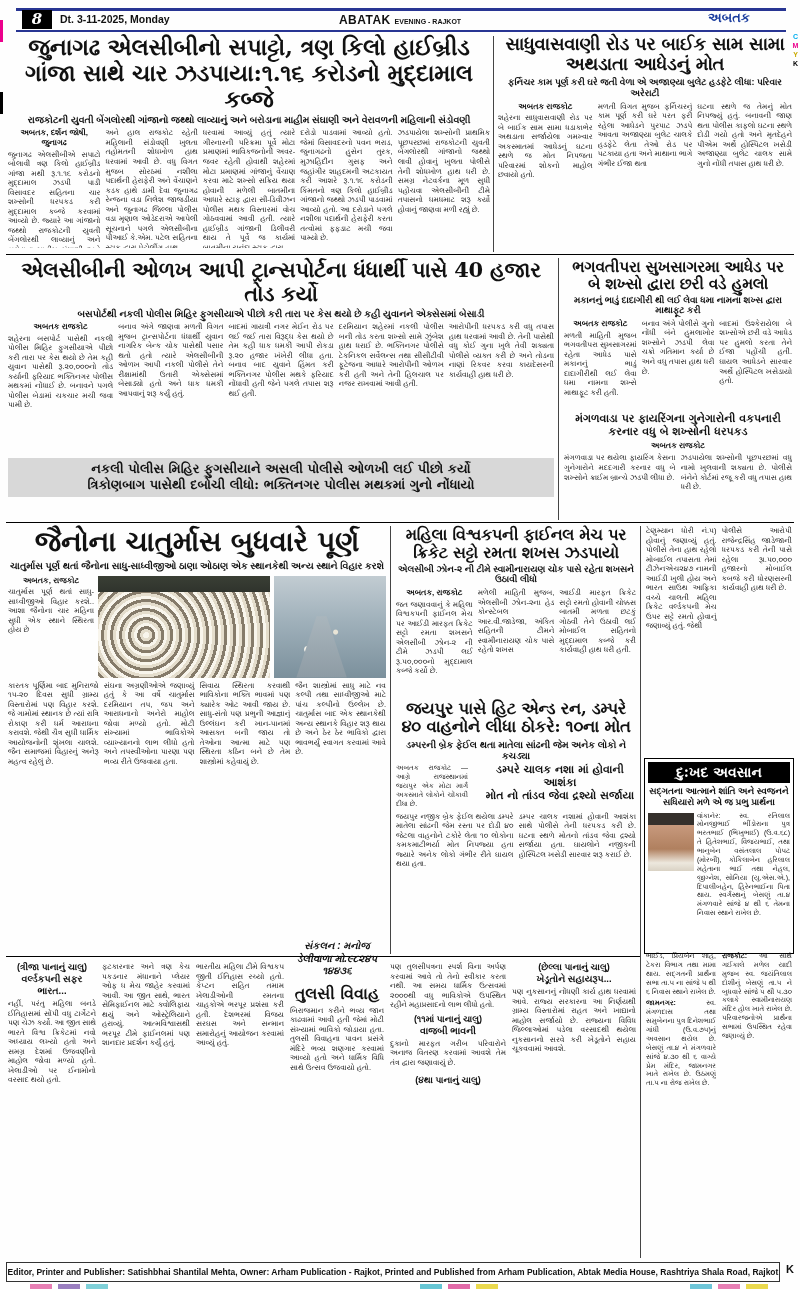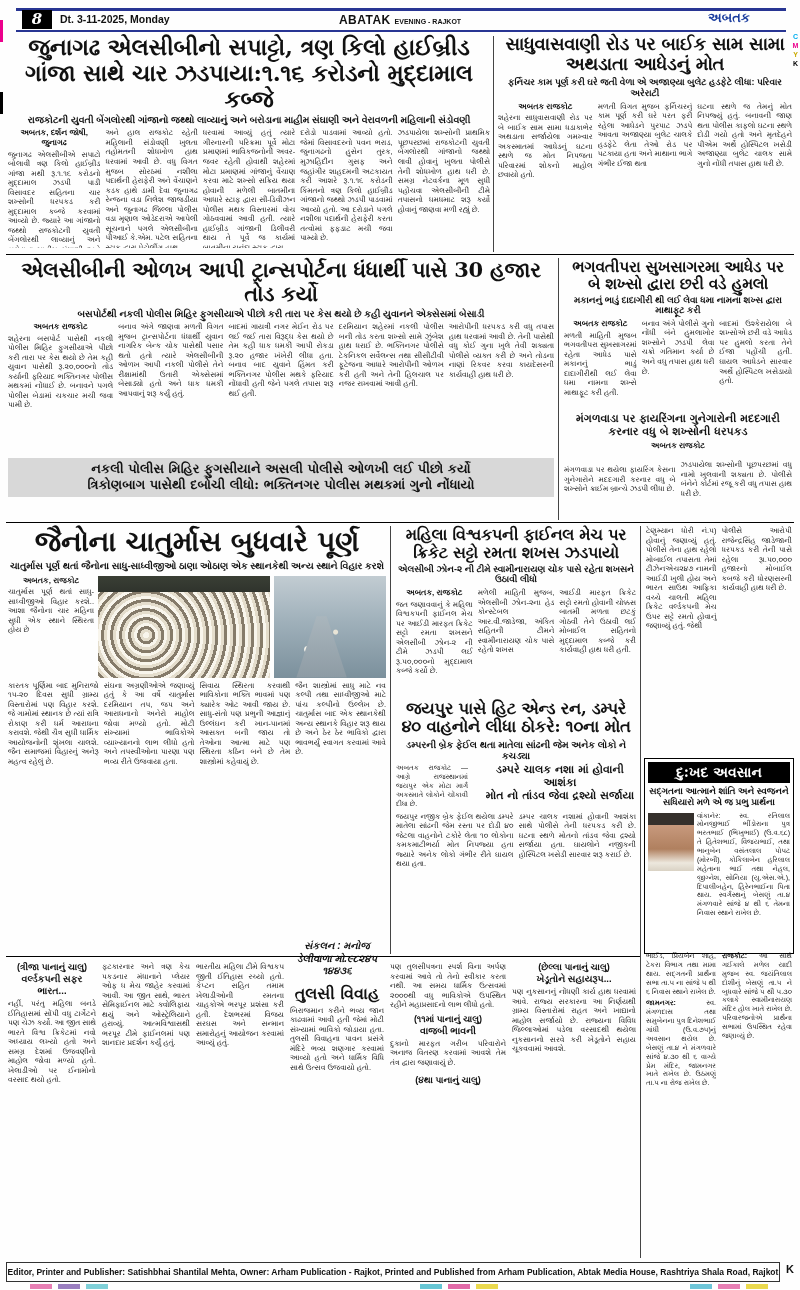--- a/index.html
+++ b/index.html
@@ -93,21 +93,21 @@
     <div class="body" style="height:130px;">
       <div class="col"><div class="byline">અબતક રાજકોટ</div><span>શહેરના સાધુવાસવાણી રોડ પર બે બાઈક સામ સામા ધડાકાભેર અથડાતા સર્જાયેલા ગમખ્વાર અકસ્માતમાં આધેડનું ઘટના સ્થળે જ મોત નિપજતા પરિવારમાં શોકનો માહોલ છવાયો હતો.</span></div>
       <div class="col">મળતી વિગત મુજબ ફર્નિચરનું કામ પૂર્ણ કરી ઘરે પરત ફરી રહેલા આધેડને પુરપાટ ઝડપે આવતા અજાણ્યા બુલેટ ચાલકે હડફેટે લેતા તેઓ રોડ પર પટકાયા હતા અને માથાના ભાગે ગંભીર ઈજા થતા</div>
       <div class="col">ઘટના સ્થળે જ તેમનું મોત નિપજ્યું હતું. બનાવની જાણ થતા પોલીસ કાફલો ઘટના સ્થળે દોડી ગયો હતો અને મૃતદેહને પીએમ અર્થે હોસ્પિટલ ખસેડી અજાણ્યા બુલેટ ચાલક સામે ગુનો નોંધી તપાસ હાથ ધરી છે.</div>
     </div>
   </div>
 
   <div class="rule abs" style="left:6px;top:254px;width:788px;height:1px;"></div>
 
   <div class="abs" style="left:8px;top:258px;width:546px;">
-    <div class="hl" style="font-size:21px;">એલસીબીની ઓળખ આપી ટ્રાન્સપોર્ટના ધંધાર્થી પાસે 30 હજાર તોડ કર્યો</div>
+    <div class="hl" style="font-size:21px;">એલસીબીની ઓળખ આપી ટ્રાન્સપોર્ટના ધંધાર્થી પાસે 40 હજાર તોડ કર્યો</div>
     <div style="display:flex;gap:10px;margin-top:3px;">
       <div class="sub" style="flex:1;font-size:9.5px;">બસપોર્ટથી નકલી પોલીસ મિહિર ફુગસીયાએ પીછો કરી તારા પર કેસ થયો છે કહી યુવાનને એક્સેસમાં બેસાડી</div>
     </div>
     <div class="body" style="height:132px;">
       <div class="col"><div class="byline">અબતક રાજકોટ</div><span>શહેરના બસપોર્ટ પાસેથી નકલી પોલીસ મિહિર ફુગસીયાએ પીછો કરી તારા પર કેસ થયો છે તેમ કહી યુવાન પાસેથી રૂ.૨૦,૦૦૦નો તોડ કર્યાની ફરિયાદ ભક્તિનગર પોલીસ મથકમાં નોંધાઈ છે. બનાવને પગલે પોલીસ બેડામાં ચકચાર મચી જવા પામી છે.</span></div>
       <div class="col">બનાવ અંગે જાણવા મળતી વિગત મુજબ ટ્રાન્સપોર્ટના ધંધાર્થી યુવાન નાગરિક બેન્ક ચોક પાસેથી પસાર થતો હતો ત્યારે એલસીબીની ઓળખ આપી નકલી પોલીસે તેને રીક્ષામાંથી ઉતારી એક્સેસમાં બેસાડ્યો હતો અને ધાક ધમકી આપવાનું શરૂ કર્યું હતું.</div>
       <div class="col">બાદમાં ગાયત્રી નગર મેઈન રોડ પર લઈ જઈ તારા વિરૂદ્ધ કેસ થયો છે તેમ કહી ધાક ધમકી આપી રોકડા રૂ.૨૦ હજાર ખંખેરી લીધા હતા. બનાવ બાદ યુવાને હિંમત કરી ભક્તિનગર પોલીસ મથકે ફરિયાદ નોંધાવી હતી જેને પગલે તપાસ શરૂ થઈ હતી.</div>
       <div class="col">દરમિયાન શહેરમાં નકલી પોલીસ બની તોડ કરતા શખ્સો સામે ઝુંબેશ હાથ ધરાઈ છે. ભક્તિનગર પોલીસે ટેકનિકલ સર્વેલન્સ તથા સીસીટીવી ફૂટેજના આધારે આરોપીની ઓળખ કરી હતી અને તેની હિલચાલ પર નજર રાખવામાં આવી હતી.</div>
       <div class="col">આરોપીની ધરપકડ કરી વધુ તપાસ હાથ ધરવામાં આવી છે. તેની પાસેથી વધુ કોઈ ગુના ખુલે તેવી શક્યતા પોલીસે વ્યક્ત કરી છે અને તોડના નાણાં રિકવર કરવા કાયદેસરની કાર્યવાહી હાથ ધરી છે.</div>
     </div>
@@ -119,23 +119,23 @@
   <div class="vr" style="left:558px;top:258px;height:262px;"></div>
 
   <div class="abs" style="left:564px;top:258px;width:228px;">
     <div class="hl" style="font-size:15.5px;">ભગવતીપરા સુખસાગરમા આધેડ પર બે શખ્સો દ્વારા છરી વડે હુમલો</div>
     <div class="sub" style="font-size:9px;margin-top:2px;">મકાનનું ભાડું દાદાગીરી થી લઈ લેવા ધમા નામના શખ્સ દ્વારા માથાફૂટ કરી</div>
     <div class="body" style="height:90px;">
       <div class="col"><div class="byline">અબતક રાજકોટ</div><span>મળતી માહિતી મુજબ ભગવતીપરા સુખસાગરમાં રહેતા આધેડ પાસે મકાનનું ભાડું દાદાગીરીથી લઈ લેવા ધમા નામના શખ્સે માથાફૂટ કરી હતી.</span></div>
       <div class="col">બનાવ અંગે પોલીસે ગુનો નોંધી બંને હુમલાખોર શખ્સોને ઝડપી લેવા ચક્રો ગતિમાન કર્યા છે અને વધુ તપાસ હાથ ધરી છે.</div>
       <div class="col">બાદમાં ઉશ્કેરાયેલા બે શખ્સોએ છરી વડે આધેડ પર હુમલો કરતા તેને ઈજા પહોંચી હતી. ઘાયલ આધેડને સારવાર અર્થે હોસ્પિટલ ખસેડાયો હતો.</div>
     </div>
-    <div class="sub" style="font-size:11px;margin-top:4px;font-family:'DejaVu Serif',serif;">મંગળવાડા પર ફાયરિંગના ગુનેગારોની મદદગારી કરનાર વધુ બે શખ્સોની ધરપકડ</div>
+    <div class="sub" style="font-size:11px;margin-top:4px;font-family:'DejaVu Serif',serif;">મંગળવાડા પર ફાયરિંગના ગુનેગારોની વકપનારી કરનાર વધુ બે શખ્સોની ધરપકડ</div>
     <div class="byline" style="margin-top:2px;">અબતક રાજકોટ</div>
-    <div class="body" style="height:52px;align-items:center;">
+    <div class="body" style="height:52px;">
       <div class="col">મંગળવાડા પર થયેલા ફાયરિંગ કેસના ગુનેગારોને મદદગારી કરનાર વધુ બે શખ્સોને ક્રાઈમ બ્રાન્ચે ઝડપી લીધા છે.</div>
       <div class="col">ઝડપાયેલા શખ્સોની પૂછપરછમાં વધુ નામો ખુલવાની શક્યતા છે. પોલીસે બંનેને કોર્ટમાં રજૂ કરી વધુ તપાસ હાથ ધરી છે.</div>
     </div>
   </div>
 
   <div class="rule abs" style="left:6px;top:522px;width:788px;height:1px;"></div>
 
   <div class="abs" style="left:8px;top:526px;width:378px;">
     <div class="hl" style="font-size:28px;">જૈનોના ચાતુર્માસ બુધવારે પૂર્ણ</div>
     <div class="sub" style="font-size:9.5px;margin-top:3px;">ચાતુર્માસ પૂર્ણ થતાં જૈનોના સાધુ-સાધ્વીજીઓ ઠાણા ઓઠાણ એક સ્થાનકેથી અન્ય સ્થાને વિહાર કરશે</div>

